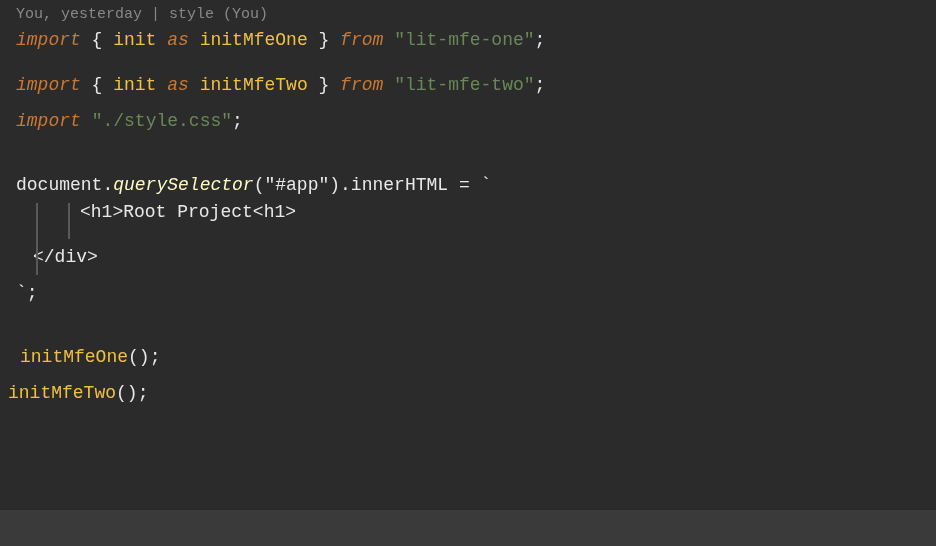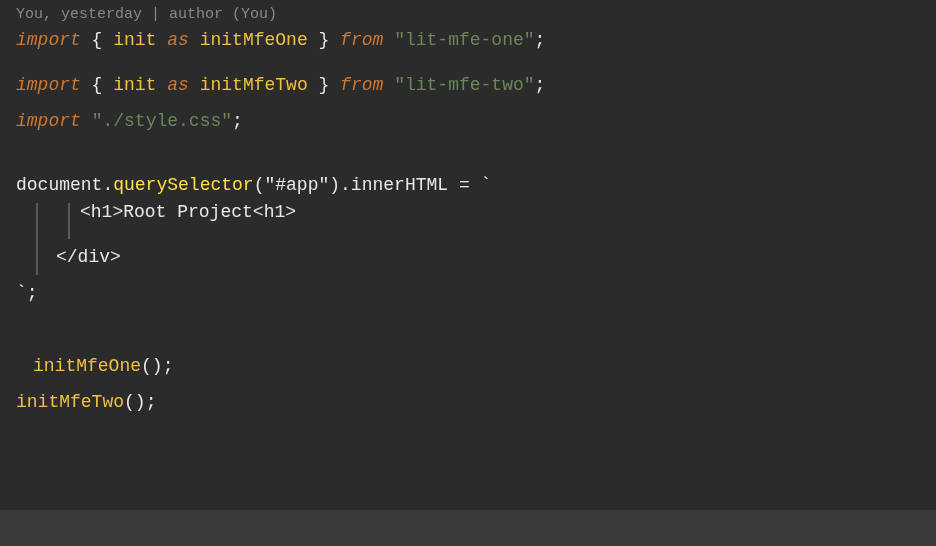--- a/index.html
+++ b/index.html
@@ -42,54 +42,54 @@
       left: 0;
       width: 936px;
       height: 36px;
       background-color: #3a3a3a;
     }
   </style>
 </head>
 <body>
 
 <div class="code-container">
-  <div class="meta-line">You, yesterday | author (You)</div>
+  <div class="meta-line">You, yesterday | style (You)</div>
   <div class="code-area" id="code-area">
 
   <div style="display: flex; align-items: flex-start; min-height: 36px; padding: 0px 16px; line-height: 1; position: relative;">
         <span style="font-family: &quot;Courier New&quot;, Courier, monospace; font-size: 18px; white-space: pre;"><span style="color: rgb(204, 120, 50); font-style: italic;">import</span><span style="color: rgb(232, 232, 232);"> { </span><span style="color: rgb(240, 192, 64);">init</span><span style="color: rgb(232, 232, 232);"> </span><span style="color: rgb(204, 120, 50); font-style: italic;">as</span><span style="color: rgb(232, 232, 232);"> </span><span style="color: rgb(240, 192, 64);">initMfeOne</span><span style="color: rgb(232, 232, 232);"> } </span><span style="color: rgb(204, 120, 50); font-style: italic;">from</span><span style="color: rgb(232, 232, 232);"> </span><span style="color: rgb(106, 135, 89);">"lit-mfe-one"</span><span style="color: rgb(232, 232, 232);">;</span></span>
       </div>
       <div style="display: flex; align-items: center; min-height: 36px; padding: 0px 16px; line-height: 1; position: relative;">
         <span style="font-family: &quot;Courier New&quot;, Courier, monospace; font-size: 18px; white-space: pre;"><span style="color: rgb(204, 120, 50); font-style: italic;">import</span><span style="color: rgb(232, 232, 232);"> { </span><span style="color: rgb(240, 192, 64);">init</span><span style="color: rgb(232, 232, 232);"> </span><span style="color: rgb(204, 120, 50); font-style: italic;">as</span><span style="color: rgb(232, 232, 232);"> </span><span style="color: rgb(240, 192, 64);">initMfeTwo</span><span style="color: rgb(232, 232, 232);"> } </span><span style="color: rgb(204, 120, 50); font-style: italic;">from</span><span style="color: rgb(232, 232, 232);"> </span><span style="color: rgb(106, 135, 89);">"lit-mfe-two"</span><span style="color: rgb(232, 232, 232);">;</span></span>
       </div>
       <div style="display: flex; align-items: center; min-height: 36px; padding: 0px 16px; line-height: 1; position: relative;">
         <span style="font-family: &quot;Courier New&quot;, Courier, monospace; font-size: 18px; white-space: pre;"><span style="color: rgb(204, 120, 50); font-style: italic;">import</span><span style="color: rgb(232, 232, 232);"> </span><span style="color: rgb(106, 135, 89);">"./style.css"</span><span style="color: rgb(232, 232, 232);">;</span></span>
       </div>
       <div style="display: flex; align-items: center; min-height: 28px; padding: 0px 16px; line-height: 1; position: relative;">
         <span style="font-family: &quot;Courier New&quot;, Courier, monospace; font-size: 18px; white-space: pre;"></span>
       </div>
       <div style="display: flex; align-items: center; min-height: 36px; padding: 0px 16px; line-height: 1; position: relative;">
-        <span style="font-family: &quot;Courier New&quot;, Courier, monospace; font-size: 18px; white-space: pre;"><span style="color: rgb(232, 232, 232);">document.</span><span style="color: #fde047;">querySelector</span><span style="color: rgb(232, 232, 232);">("#app").innerHTML = `</span></span>
+        <span style="font-family: &quot;Courier New&quot;, Courier, monospace; font-size: 18px; white-space: pre;"><span style="color: rgb(232, 232, 232);">document.</span><span style="color: #fef9c3; font-style: italic;">querySelector</span><span style="color: rgb(232, 232, 232);">("#app").innerHTML = `</span></span>
       </div>
       <div style="display: flex; align-items: flex-start; min-height: 36px; padding: 0px 16px 0px 80px; line-height: 1; position: relative;">
         <span style="position: absolute; left: 36px; top: 0px; bottom: 0px; border-left: 2px solid rgb(90, 90, 90);"></span>
         <span style="position: absolute; left: 68px; top: 0px; bottom: 0px; border-left: 2px solid rgb(90, 90, 90);"></span>
         <span style="font-family: &quot;Courier New&quot;, Courier, monospace; font-size: 18px; white-space: pre;"><span style="color: rgb(232, 232, 232);">&lt;h1&gt;Root Project&lt;h1&gt;</span></span>
       </div>
-      <div style="display: flex; align-items: center; min-height: 36px; padding: 0px 16px 0px 56px; line-height: 1; position: relative;">
+      <div style="display: flex; align-items: center; min-height: 36px; padding: 0px 16px 0px 33px; line-height: 1; position: relative;">
         <span style="position: absolute; left: 36px; top: 0px; bottom: 0px; border-left: 2px solid rgb(90, 90, 90);"></span>
         <span style="font-family: &quot;Courier New&quot;, Courier, monospace; font-size: 18px; white-space: pre;"><span style="color: rgb(232, 232, 232);">&lt;/div&gt;</span></span>
       </div>
       <div style="display: flex; align-items: center; min-height: 36px; padding: 0px 16px; line-height: 1; position: relative;">
         <span style="font-family: &quot;Courier New&quot;, Courier, monospace; font-size: 18px; white-space: pre;"><span style="color: rgb(232, 232, 232);">`;</span></span>
       </div>
       <div style="display: flex; align-items: center; min-height: 28px; padding: 0px 16px; line-height: 1; position: relative;">
         <span style="font-family: &quot;Courier New&quot;, Courier, monospace; font-size: 18px; white-space: pre;"></span>
       </div>
-      <div style="display: flex; align-items: flex-end; min-height: 36px; padding: 0px 33px; line-height: 1; position: relative;">
+      <div style="display: flex; align-items: center; min-height: 36px; padding: 0px 20px; line-height: 1; position: relative;">
         <span style="font-family: &quot;Courier New&quot;, Courier, monospace; font-size: 18px; white-space: pre;"><span style="color: rgb(240, 192, 64);">initMfeOne</span><span style="color: rgb(232, 232, 232);">();</span></span>
       </div>
-      <div style="display: flex; align-items: flex-end; min-height: 36px; padding: 0px 16px; line-height: 1; position: relative;">
+      <div style="display: flex; align-items: center; min-height: 36px; padding: 0px 8px; line-height: 1; position: relative;">
         <span style="font-family: &quot;Courier New&quot;, Courier, monospace; font-size: 18px; white-space: pre;"><span style="color: rgb(240, 192, 64);">initMfeTwo</span><span style="color: rgb(232, 232, 232);">();</span></span>
       </div>
     </div>
   <div class="bottom-bar"></div>
 </div>
 
 </body></html>

